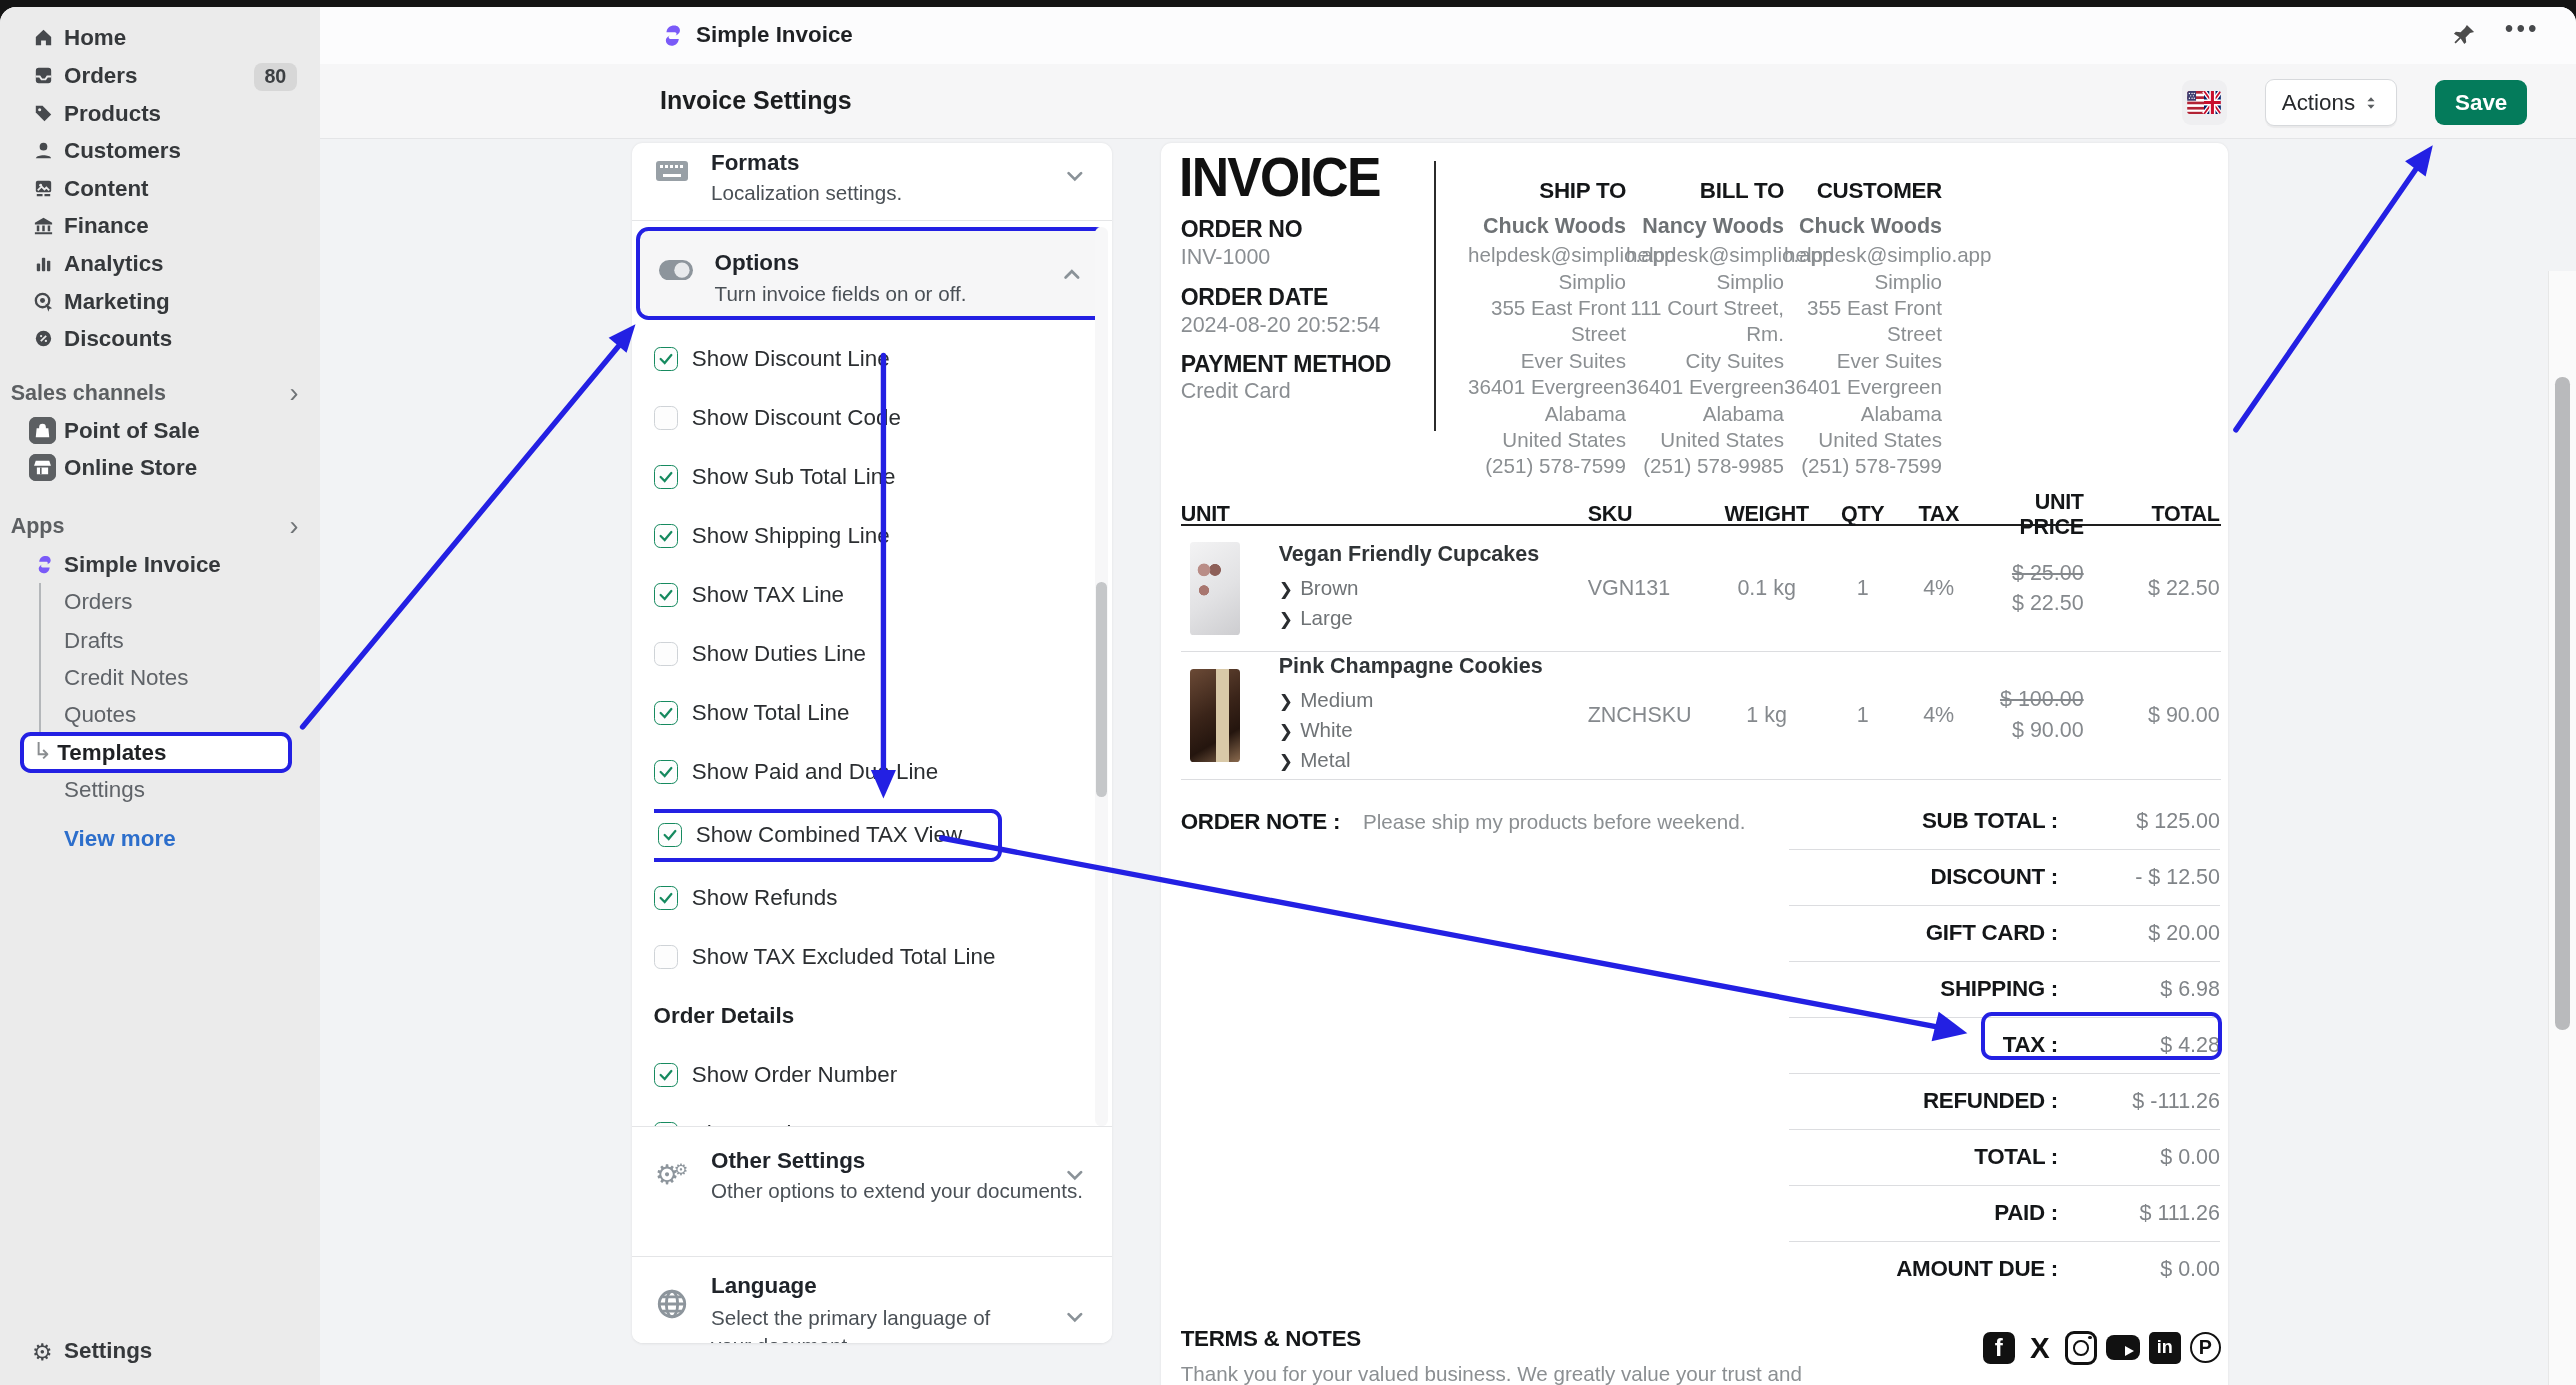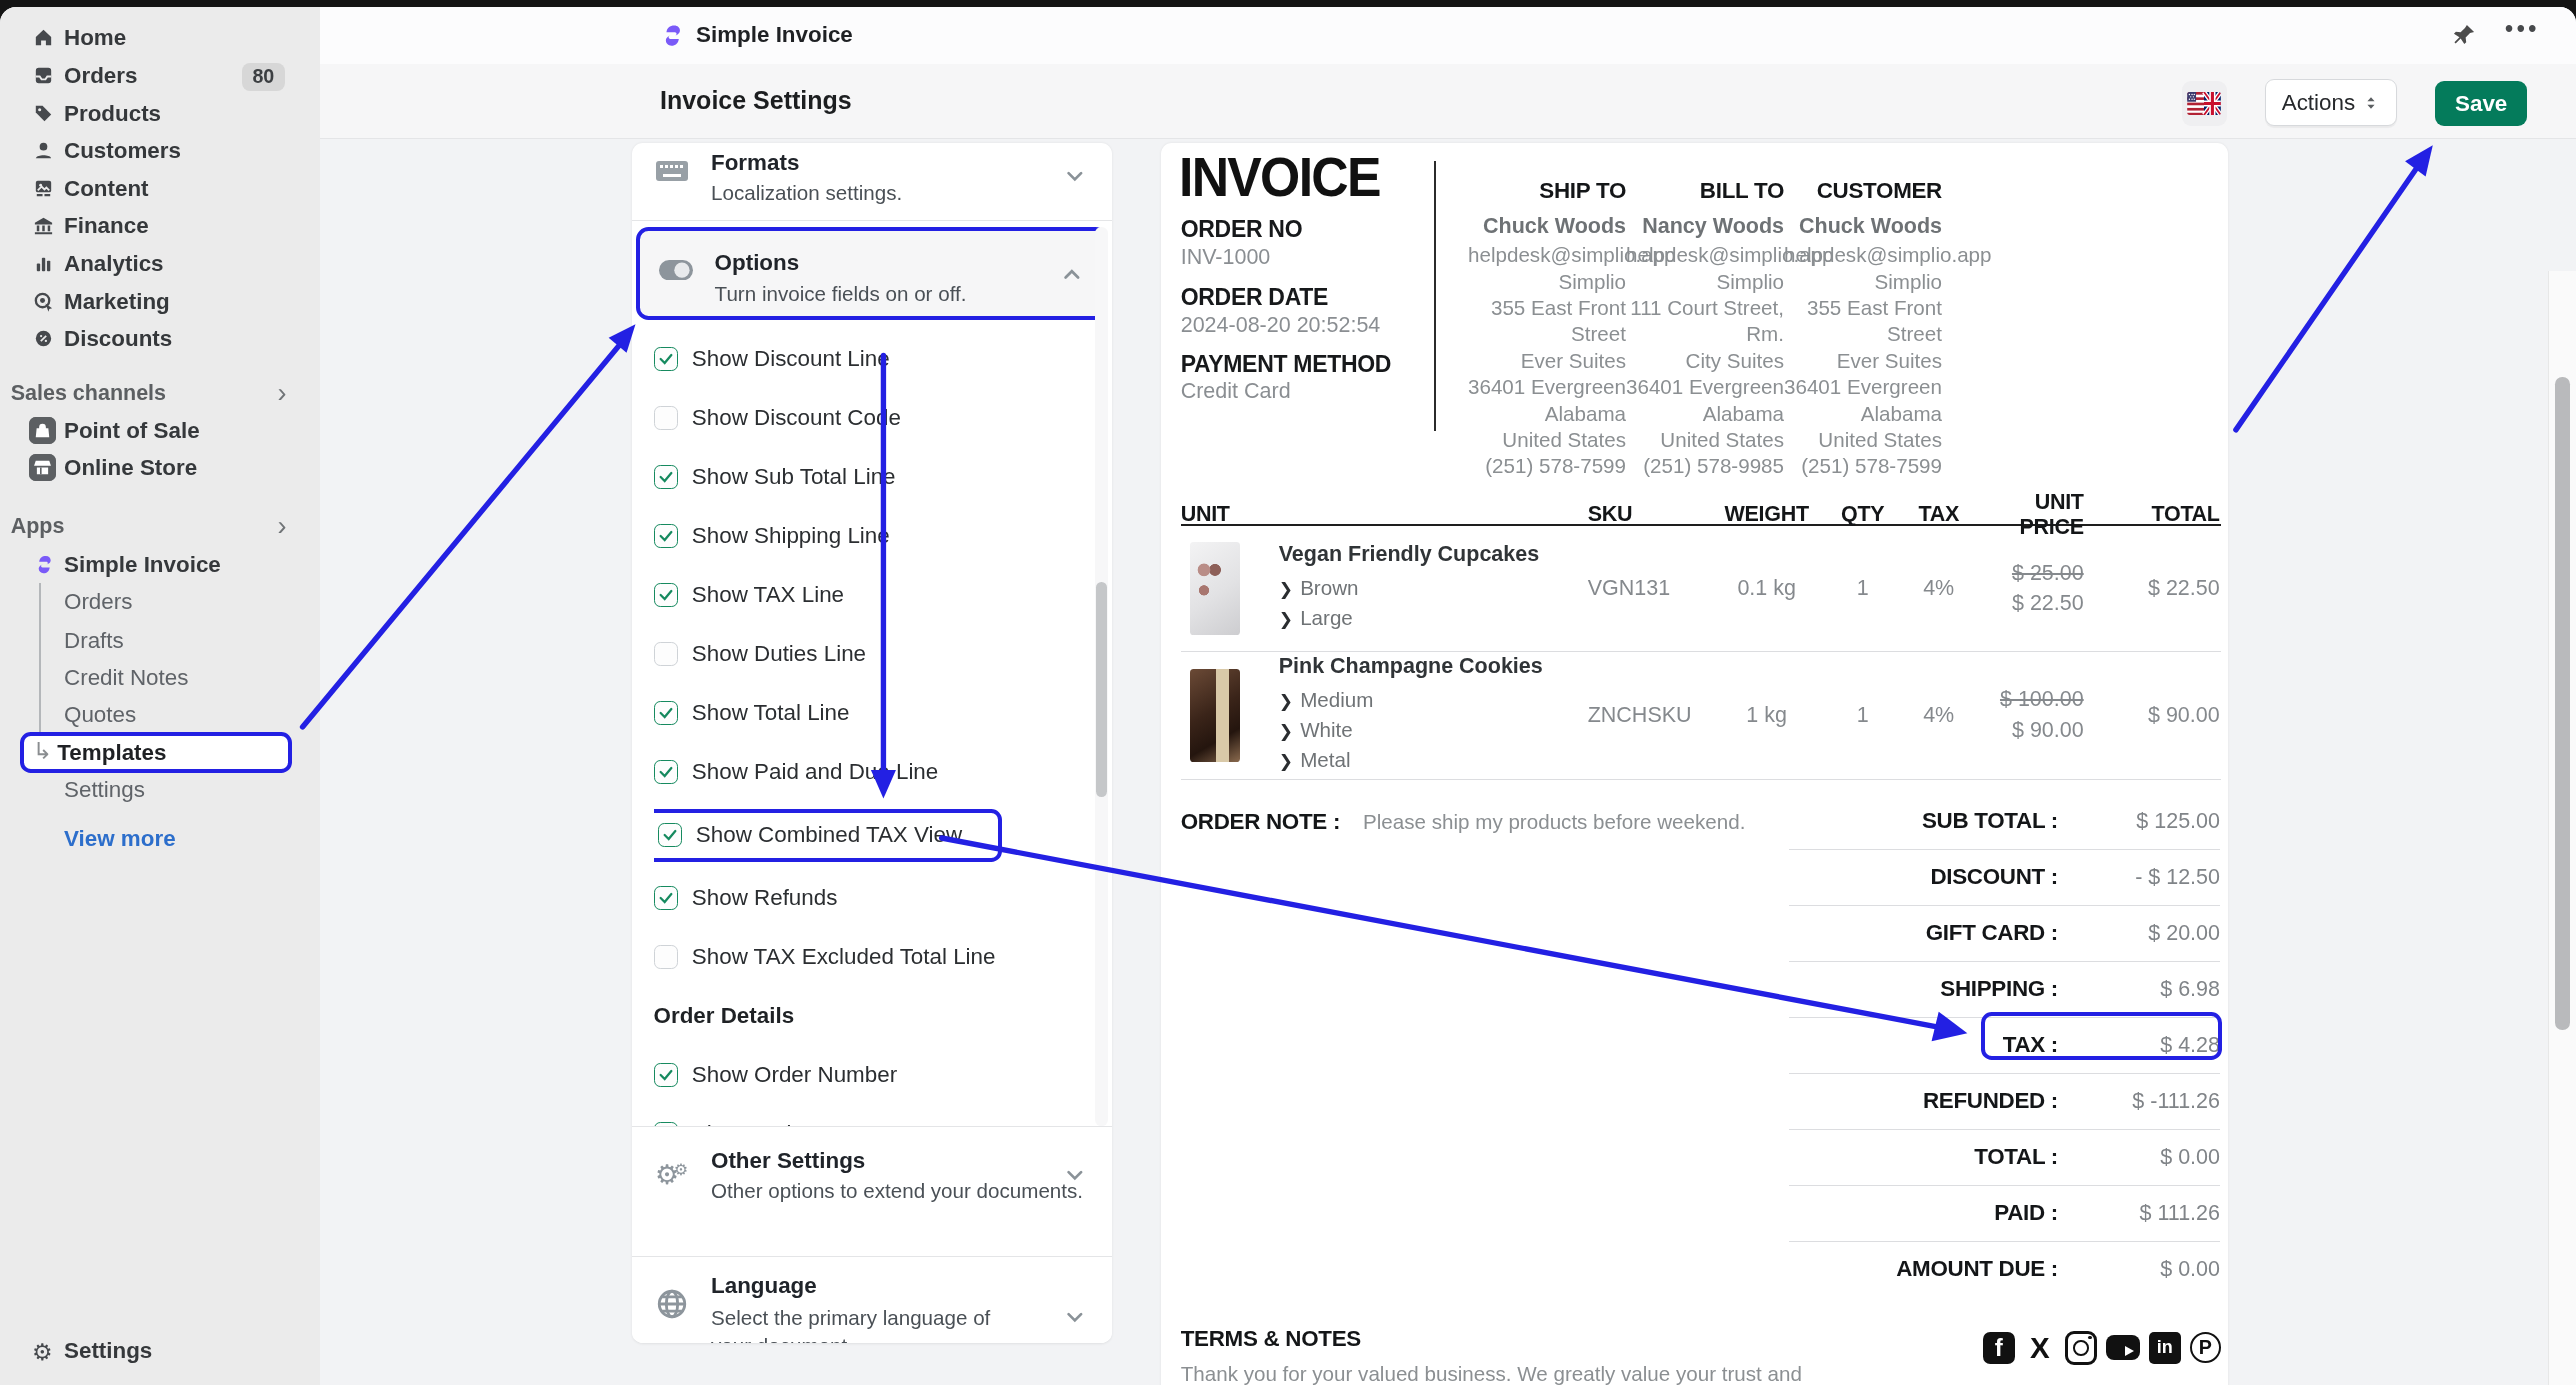--- a/index.html
+++ b/index.html
@@ -4,21 +4,21 @@
 <style>
   html,body{margin:0;padding:0;}
   body{
     width:2576px;height:1386px;position:relative;background:#141414;
     font-family:"Liberation Sans","DejaVu Sans",sans-serif;
     -webkit-font-smoothing:antialiased;overflow:hidden;color:#303336;
   }
   .canvas{position:absolute;left:0;right:0;top:7.2px;bottom:0;border-radius:16px 16px 0 0;overflow:hidden;background:#f2f3f5;}
   
   .sidebar{position:absolute;left:0;top:0;bottom:0;width:320px;background:#ebebeb;}
-  .srow{position:absolute;left:0;right:12px;height:38px;}
+  .srow{position:absolute;left:0;right:0;height:38px;}
   .srow .sicon{position:absolute;left:32px;top:7.2px;width:23px;height:23px;}
   .srow .sicon svg{width:23px;height:23px;display:block;}
   .srow .slabel{position:absolute;left:64px;top:6.3px;font-size:22.4px;font-weight:600;color:#35383b;}
   .srow .sub{font-weight:500;color:#5f6368;}
   .badge{position:absolute;right:23px;top:5.4px;background:#d7d7d7;color:#3c3f42;font-size:19.7px;font-weight:600;border-radius:8px;padding:2.7px 10.7px;}
   .sechead{position:absolute;left:10.7px;top:7.2px;font-size:21.5px;font-weight:700;color:#5c5f62;}
   .chevR{position:absolute;right:21.5px;top:3.6px;font-size:27px;color:#707477;font-weight:400;}
   .appicon{position:absolute;left:29px;top:4.5px;width:27px;height:27px;border-radius:7.2px;background:#5c5f62;}
   .appicon svg{width:27px;height:27px;display:block;}
   .treeline{position:absolute;left:39px;top:576px;height:152px;width:1.8px;background:#b4b7ba;}
@@ -28,21 +28,21 @@
   .viewmore{position:absolute;left:64px;top:6.3px;font-size:22.4px;font-weight:600;color:var(--link_blue);}
   
   .topbar{position:absolute;left:320px;right:0;top:0;height:57px;background:#fcfcfd;border-bottom:0.9px solid #e9eaec;}
   .silogo{position:absolute;left:338px;top:15px;width:27px;height:27px;}
   .topbar-title{position:absolute;left:376px;top:15px;font-size:22.4px;font-weight:700;color:#1f2124;}
   .pin{position:absolute;right:100px;top:16px;width:23px;height:23px;}
   .dots{position:absolute;right:36px;top:9px;font-size:23px;letter-spacing:3.6px;color:#47494c;font-weight:700;}
   
   .pagehead{position:absolute;left:320px;right:0;top:57px;height:74px;background:#f6f6f7;border-bottom:0.9px solid #e4e5e7;}
   .page-title{position:absolute;left:340px;top:21.5px;font-size:25px;font-weight:700;color:#1c1e20;}
-  .headctl{position:absolute;right:49px;top:15px;display:flex;align-items:flex-end;gap:38px;}
+  .headctl{position:absolute;right:49px;top:15px;display:flex;align-items:center;gap:38px;}
   .flagbtn{width:45px;height:45px;background:#efeff1;border-radius:9px;display:flex;align-items:center;justify-content:center;}
   .btn-actions{height:45px;background:#fff;border:0.9px solid #d7d9dc;border-radius:9px;box-shadow:0 1.8px 0.9px rgba(0,0,0,.05);display:flex;align-items:center;gap:7.2px;padding:0 16px;font-size:22.4px;color:#27292c;font-weight:500;}
   .btn-save{height:45px;min-width:79px;background:var(--save_green);color:#fff;border:none;border-radius:9px;font-size:22.4px;font-weight:600;padding:0 19.7px;font-family:inherit;}
   
   .content{position:absolute;left:320px;right:0;top:132px;bottom:0;background:#f2f3f5;overflow:hidden;}
   .card{background:#fff;border-radius:10.7px;box-shadow:0 0.9px 2.7px rgba(0,0,0,.08);position:absolute;}
   
   .settings-card{left:312px;top:3.6px;width:480px;height:1200px;overflow:hidden;}
   .sec-icon{position:absolute;left:23px;width:34px;height:27px;color:#8d959c;}
   .sec-title{position:absolute;left:79px;font-size:22.4px;font-weight:700;color:#20242a;}

